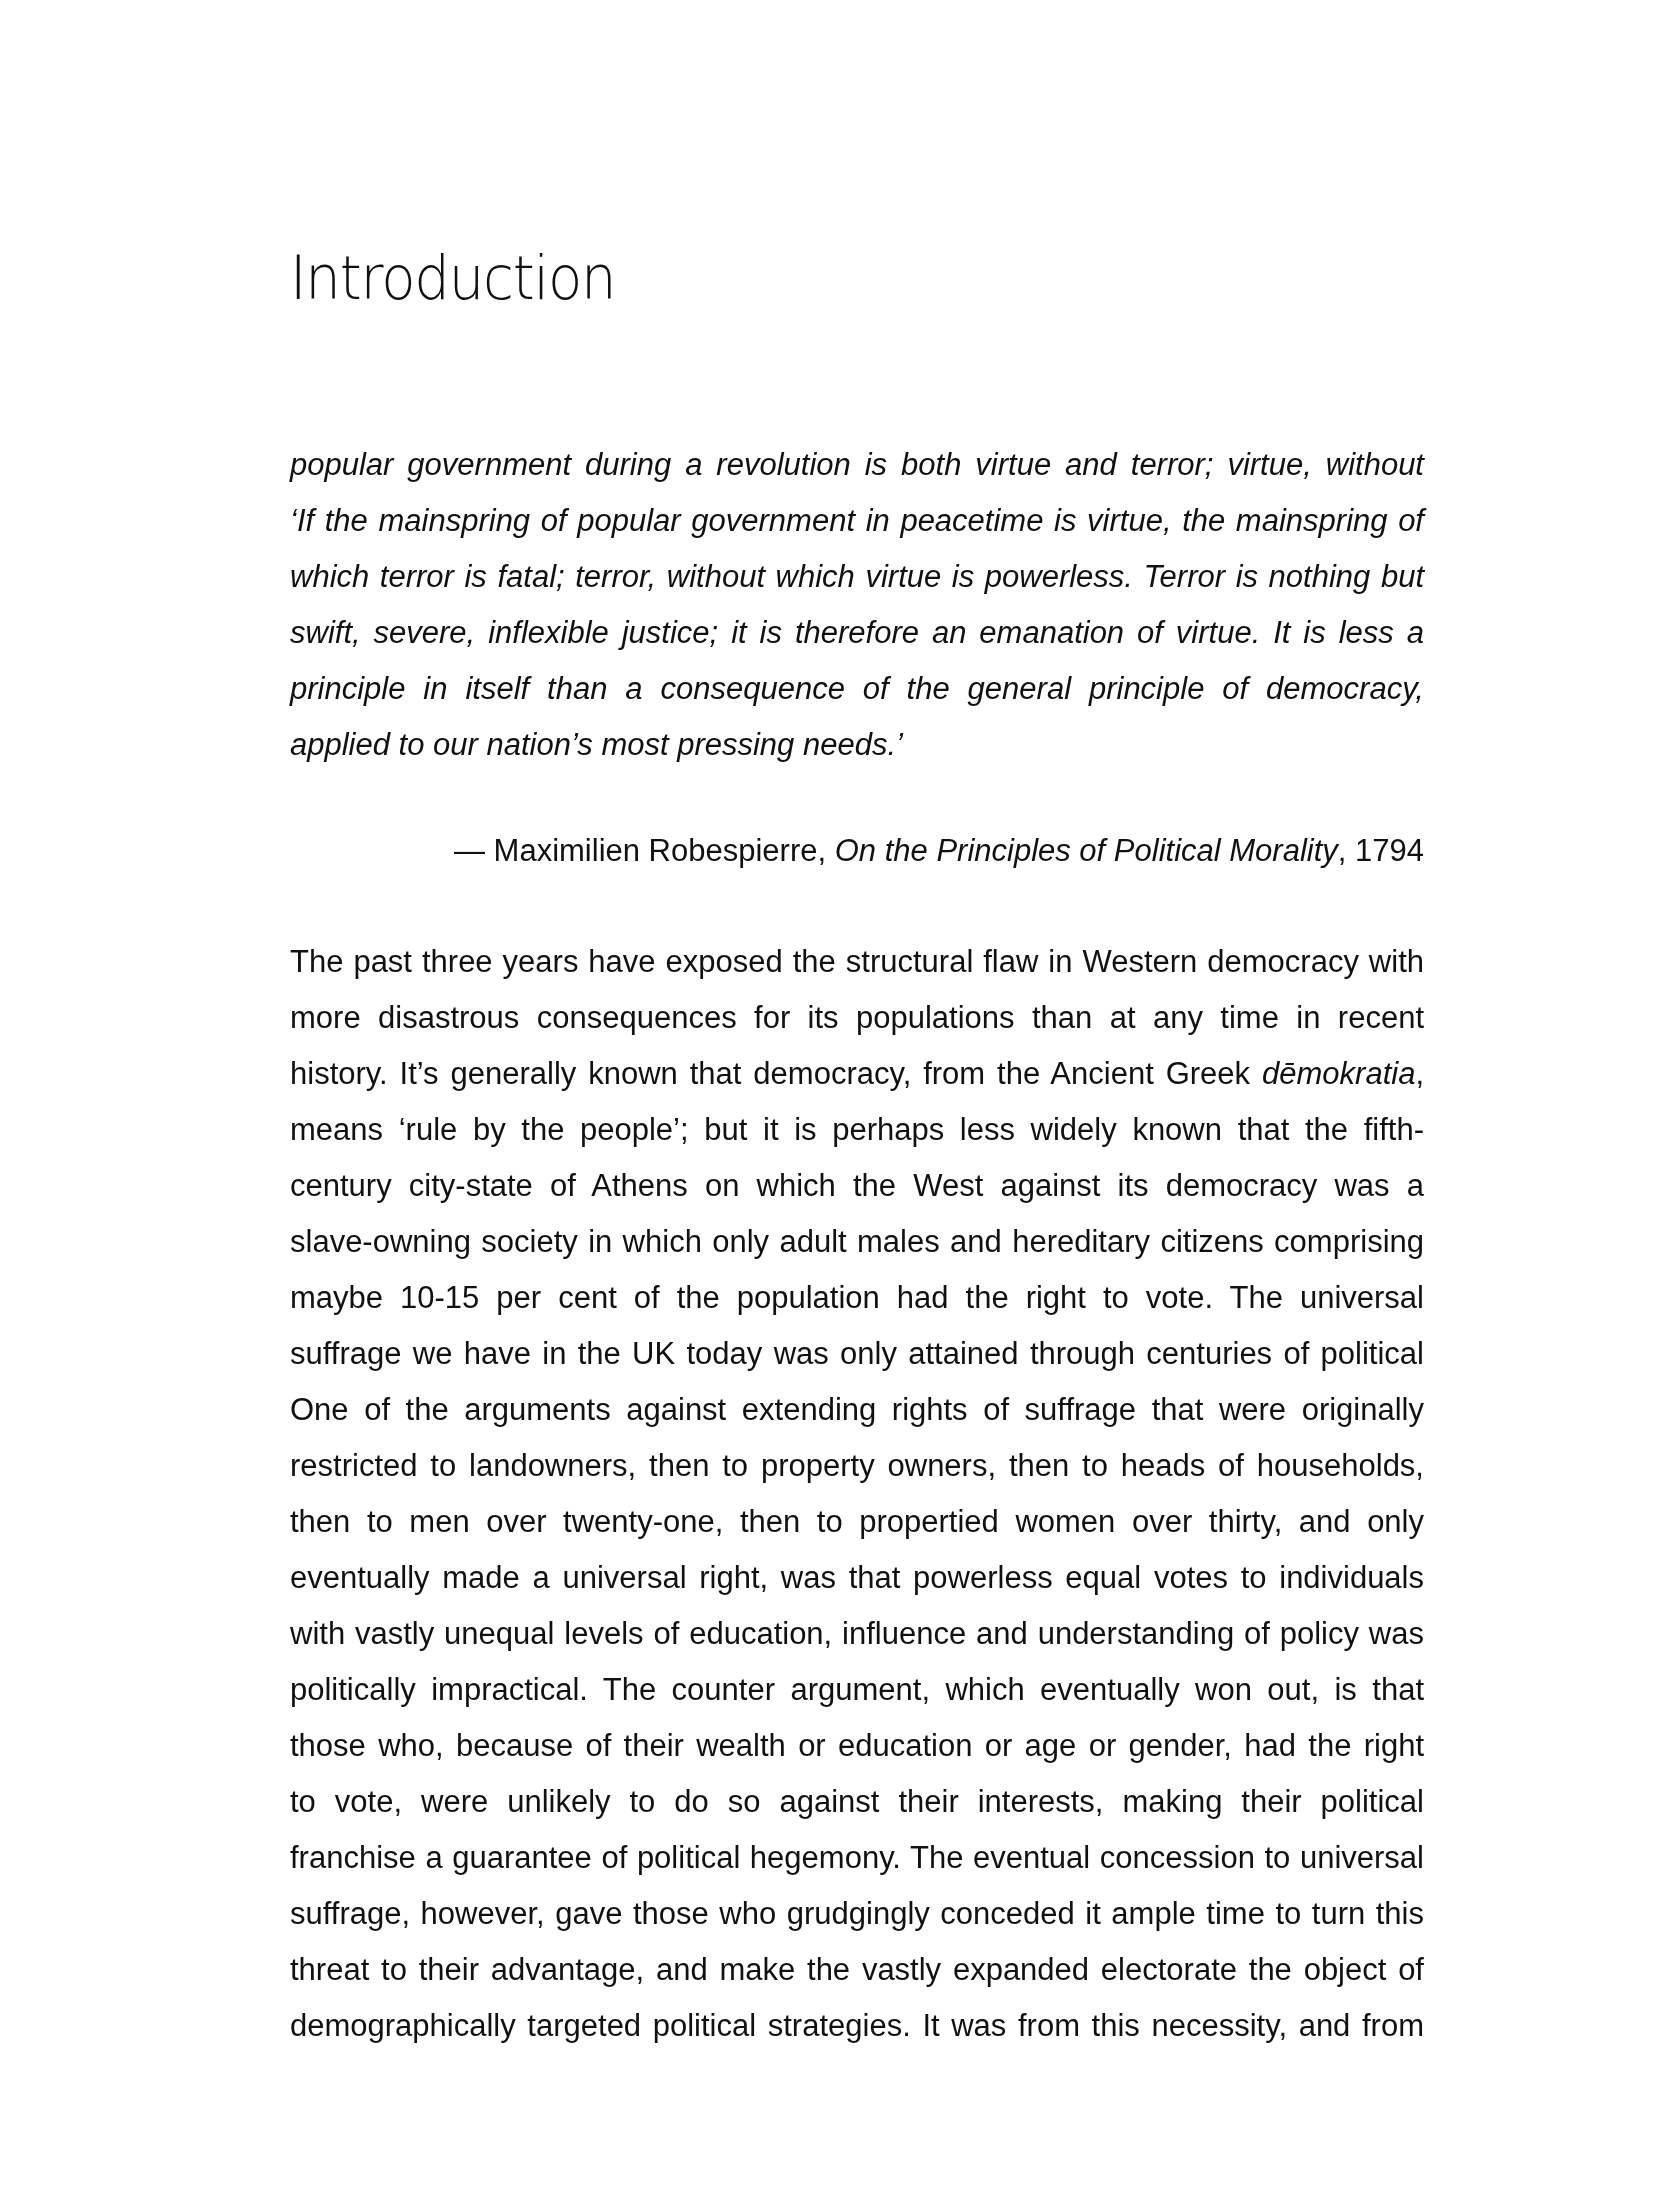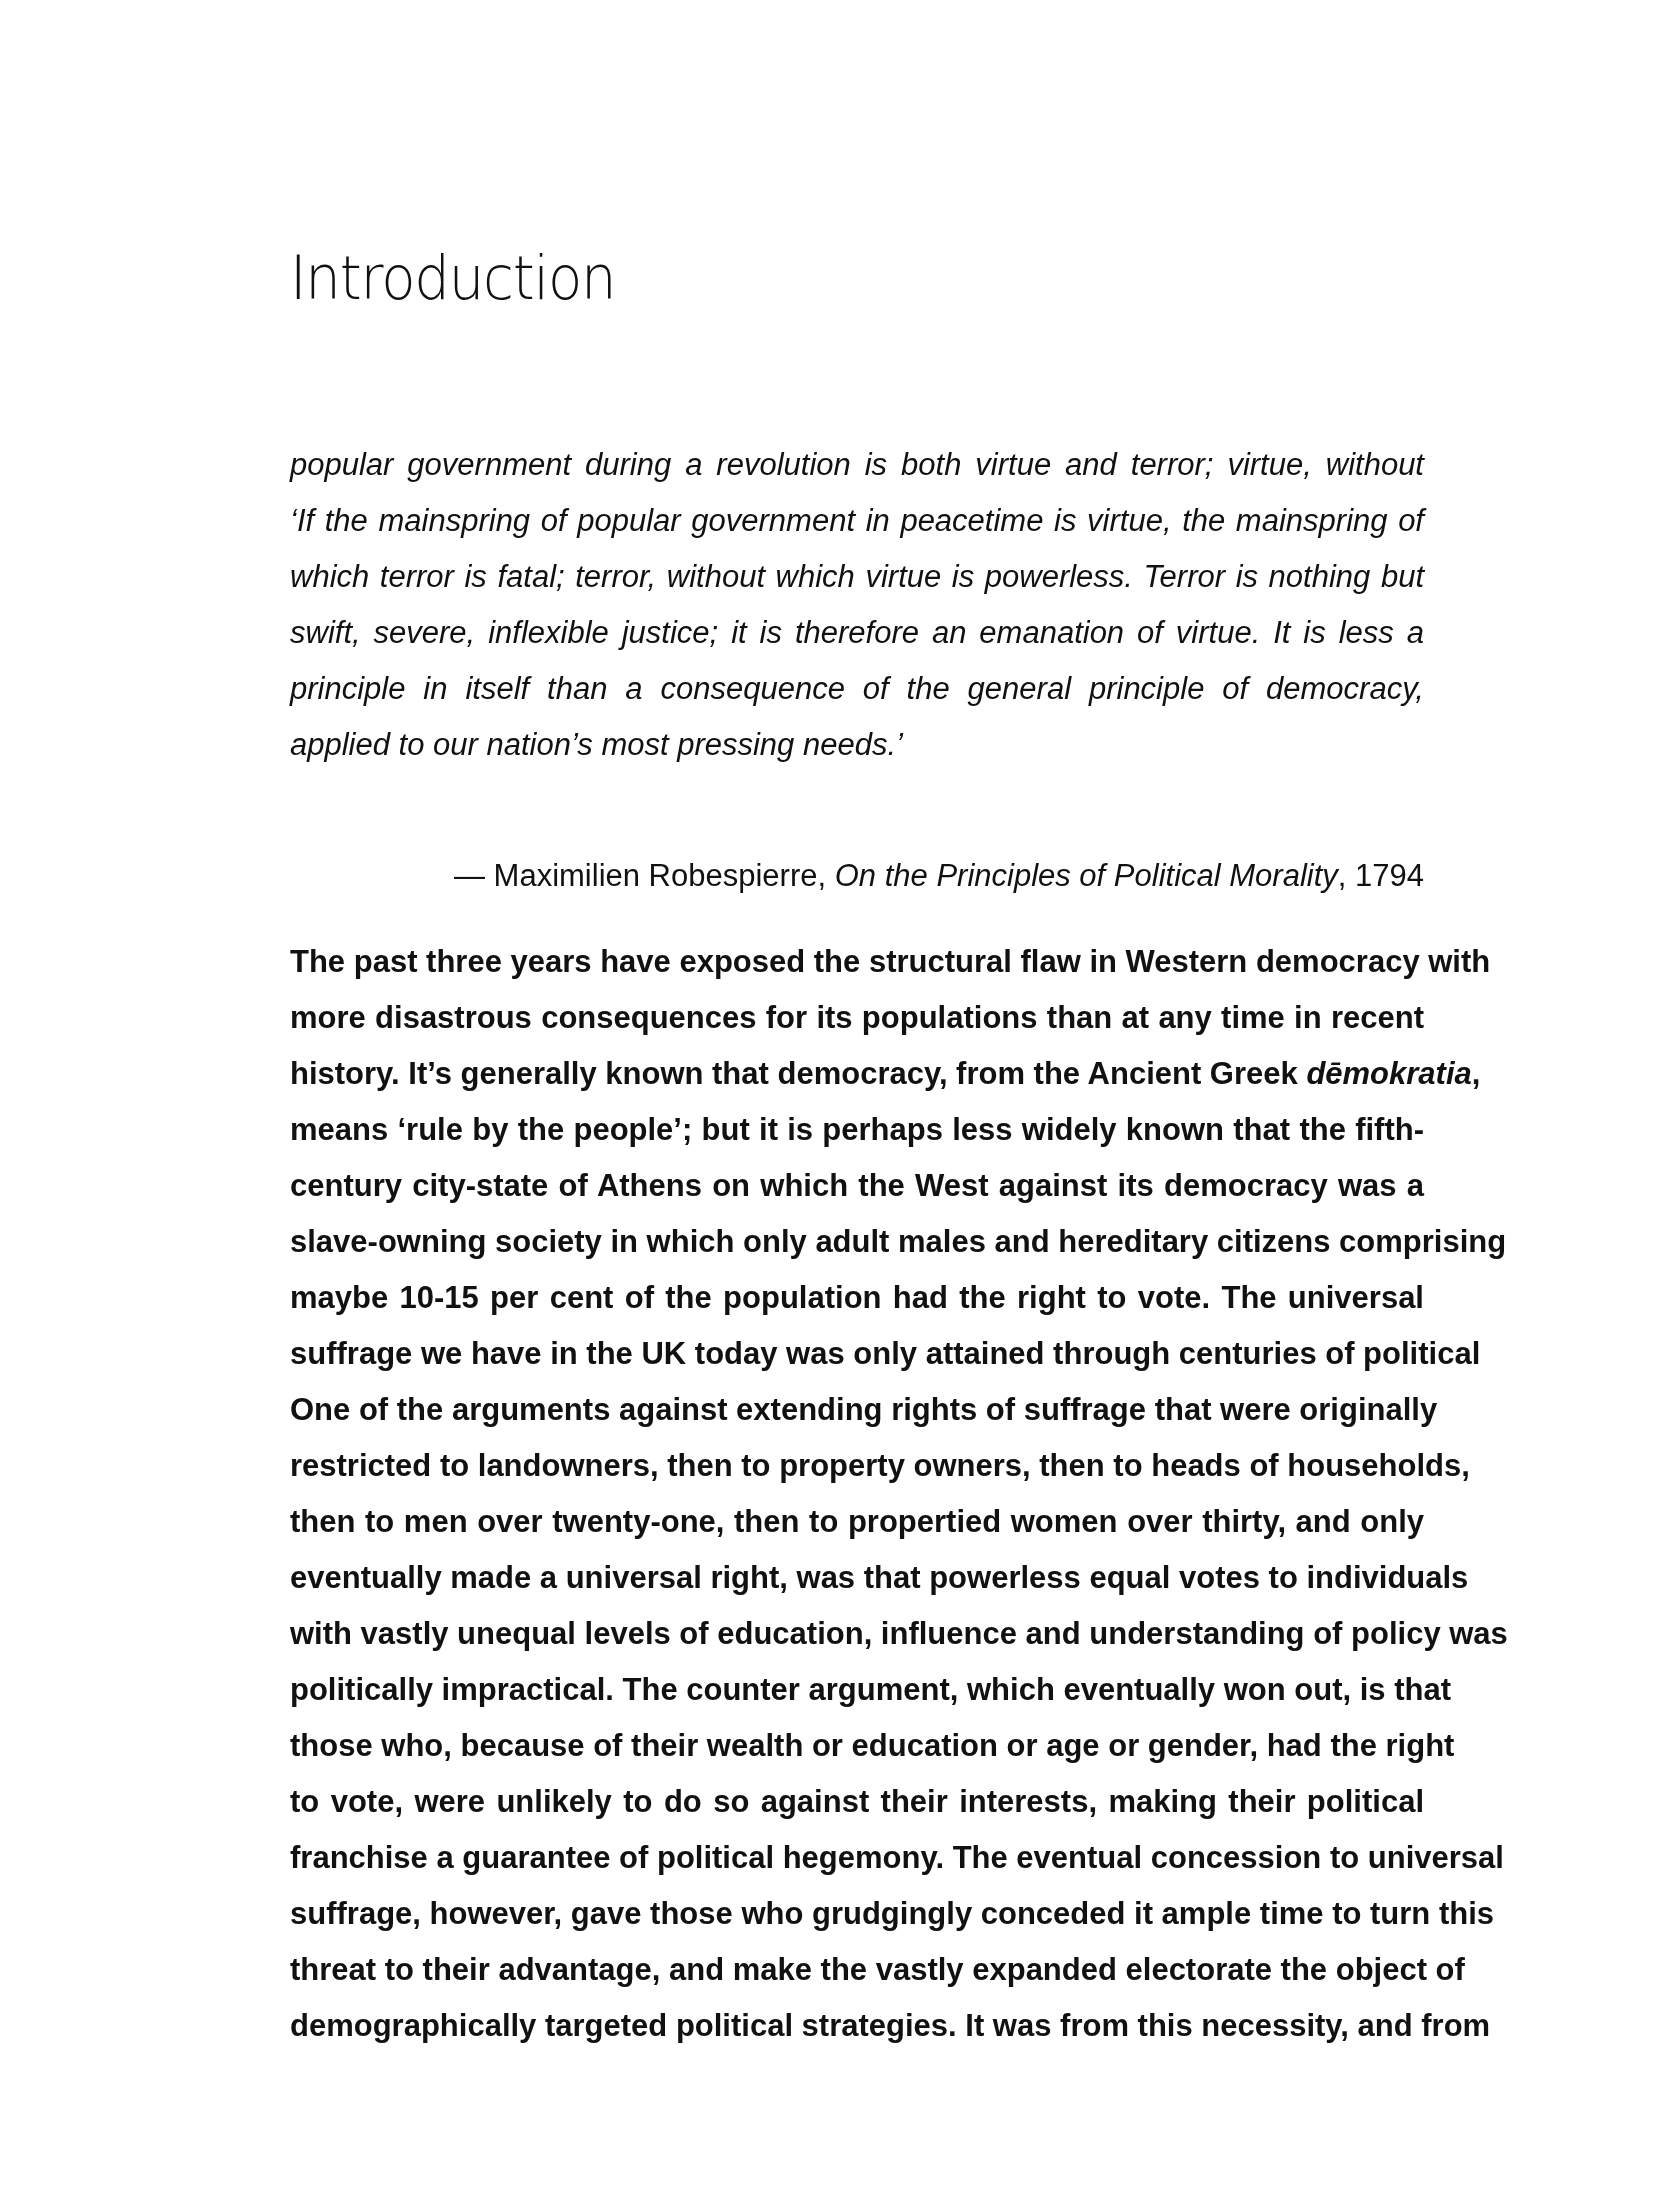--- a/index.html
+++ b/index.html
@@ -10,28 +10,28 @@
       font-family: "DejaVu Sans", sans-serif; font-weight: 200;
       font-size: 61px; letter-spacing: -1.3px; line-height: 1; margin: 0;
       transform: scaleX(0.92); transform-origin: left top;
     }
     .quote {
       position: absolute; left: 0; top: 437px; width: 1134px;
       font-family: "Liberation Sans", sans-serif; font-style: italic;
       font-size: 31px; line-height: 56px; text-align: justify; margin: 0;
     }
     .attribution {
-      position: absolute; right: 0; top: 848px; white-space: nowrap;
+      position: absolute; right: 0; top: 823px; white-space: nowrap;
       font-family: "Liberation Sans", sans-serif; font-size: 31px; line-height: 56px; margin: 0;
     }
     .attribution i { font-style: italic; }
     .body {
       position: absolute; left: 0; top: 934px; width: 1134px;
       font-family: "Liberation Sans", sans-serif; font-size: 31px; line-height: 56px;
-      text-align: justify; margin: 0; font-weight: bold;
+      text-align: justify; margin: 0;
     }
     .line { display: block; text-align: justify; text-align-last: justify; height: 56px; white-space: nowrap; }
     .line.last { text-align-last: left; }
   </style>
 </head>
 <body>
 
 <div class="page">
   <h1 class="title">Introduction</h1>
 

